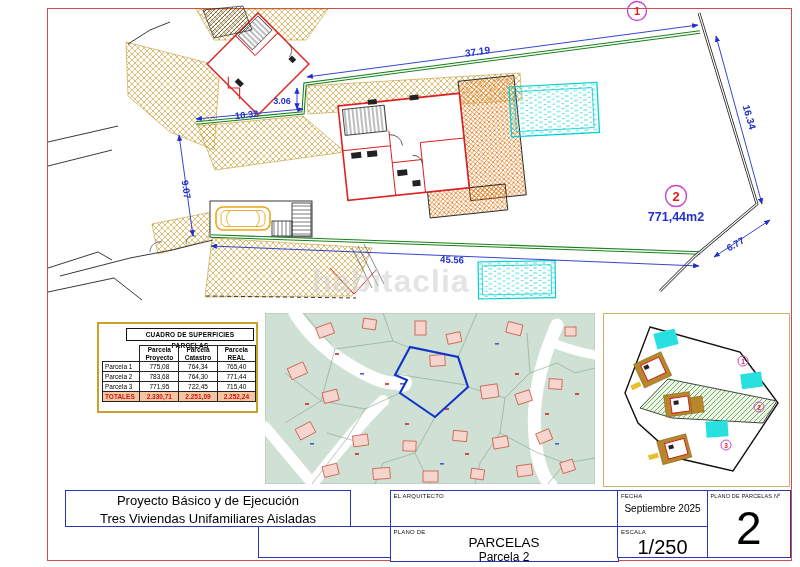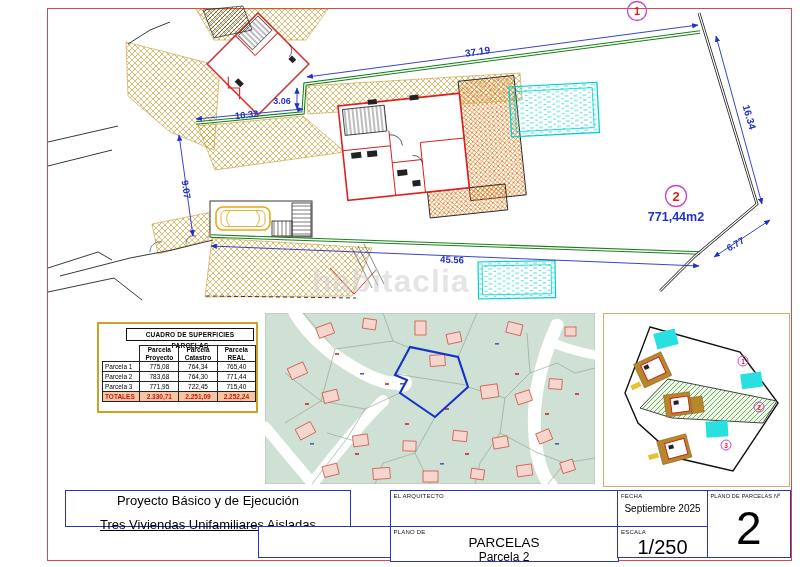--- a/index.html
+++ b/index.html
@@ -18,21 +18,21 @@
   
   #map-svg{position:absolute;left:265px;top:313px;z-index:1;}
   #ovw-svg{position:absolute;left:603px;top:313px;z-index:1;}
   
   #tblock{position:absolute;left:65px;top:490px;width:726px;height:68px;z-index:3;font-family:"Liberation Sans",sans-serif;}
   .tb{position:absolute;border:1.5px solid #2936b8;box-sizing:border-box;background:#fff;}
   .tb .tag{position:absolute;left:3px;top:2px;font-size:6px;color:#111;letter-spacing:.2px;}
   .c{text-align:center;}
   #tb-title{left:0;top:0;width:286px;height:37px;}
   #tb-title .l1{font-size:13px;margin-top:2px;}
-  #tb-title .l2{font-size:13px;margin-top:9px;text-decoration:underline;}
+  #tb-title .l2{font-size:13px;margin-top:3px;}
   #tb-empl{left:0;top:35.5px;width:194px;height:32.5px;}
   #tb-empl .l1{font-size:10px;margin-top:9px;}
   #tb-empl .l2{font-size:10px;}
   #tb-blank{left:192.5px;top:35.5px;width:133px;height:32.5px;}
   #tb-arq{left:324.5px;top:0;width:229px;height:37px;}
   #tb-plano{left:324.5px;top:35.5px;width:229px;height:36px;}
   #tb-plano .l1{font-size:13.5px;margin-top:8px;}
   #tb-plano .l2{font-size:12px;}
   #tb-fecha{left:552px;top:0;width:91px;height:37px;}
   #tb-fecha .val{font-size:10px;margin-top:12px;}

